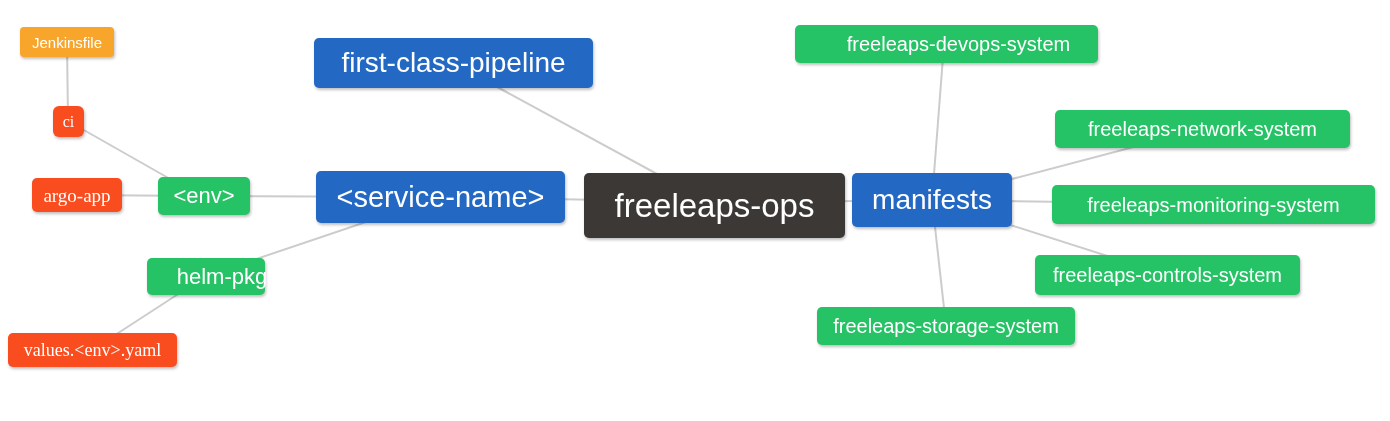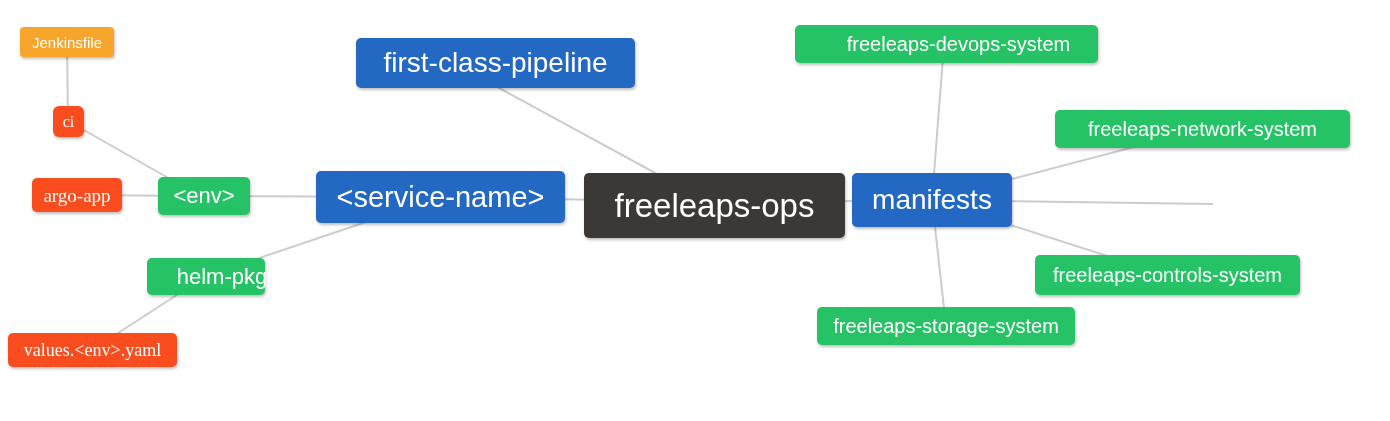--- a/index.html
+++ b/index.html
@@ -42,21 +42,21 @@
   .c-blue   { background: #2369c4; }
   .c-dark   { background: #3b3836; }
   
   .n-jenkinsfile        { left: 20px;   top: 27px;  width: 94px;  height: 30px; font-size: 15px; border-radius: 4px; }
   .n-ci                 { left: 53px;   top: 106px; width: 31px;  height: 31px; font-size: 16px; border-radius: 6px; }
   .n-argo-app           { left: 32px;   top: 178px; width: 90px;  height: 34px; font-size: 19px; }
   .n-env                { left: 158px;  top: 177px; width: 92px;  height: 38px; font-size: 22px; }
   .n-helm-pkg           { left: 147px;  top: 258px; width: 118px; height: 37px; font-size: 22px; padding-left: 32px; }
   .n-values-env-yaml    { left: 8px;    top: 333px; width: 169px; height: 34px; font-size: 18px; }
   .n-service-name       { left: 316px;  top: 171px; width: 249px; height: 52px; font-size: 29px; }
-  .n-first-class-pipeline{ left: 314px; top: 38px;  width: 279px; height: 50px; font-size: 28px; margin-left: 42px; }
+  .n-first-class-pipeline{ left: 314px; top: 38px;  width: 279px; height: 50px; font-size: 28px; }
   .n-freeleaps-ops      { left: 584px;  top: 173px; width: 261px; height: 65px; font-size: 33px; }
   .n-manifests          { left: 852px;  top: 173px; width: 160px; height: 54px; font-size: 28px; }
   .n-devops-system      { left: 795px;  top: 25px;  width: 303px; height: 38px; font-size: 20px; padding-left: 24px; }
   .n-network-system     { left: 1055px; top: 110px; width: 295px; height: 38px; font-size: 20px; }
   .n-monitoring-system  { left: 1052px; top: 185px; width: 323px; height: 39px; font-size: 20px; }
   .n-controls-system    { left: 1035px; top: 255px; width: 265px; height: 40px; font-size: 20px; }
   .n-storage-system     { left: 817px;  top: 307px; width: 258px; height: 38px; font-size: 20px; }
 </style>
 </head>
 <body>
@@ -85,16 +85,17 @@
   <div class="node c-red    n-argo-app">argo-app</div>
   <div class="node c-green  n-env">&lt;env&gt;</div>
   <div class="node c-green  n-helm-pkg">helm-pkg</div>
   <div class="node c-red    n-values-env-yaml">values.&lt;env&gt;.yaml</div>
   <div class="node c-blue   n-service-name">&lt;service-name&gt;</div>
   <div class="node c-blue   n-first-class-pipeline">first-class-pipeline</div>
   <div class="node c-dark   n-freeleaps-ops">freeleaps-ops</div>
   <div class="node c-blue   n-manifests">manifests</div>
   <div class="node c-green  n-devops-system">freeleaps-devops-system</div>
   <div class="node c-green  n-network-system">freeleaps-network-system</div>
+  <div class="node c-green  n-monitoring-system">freeleaps-monitoring-system</div>
   <div class="node c-green  n-controls-system">freeleaps-controls-system</div>
   <div class="node c-green  n-storage-system">freeleaps-storage-system</div>
 
 </div>
 
 </body></html>

